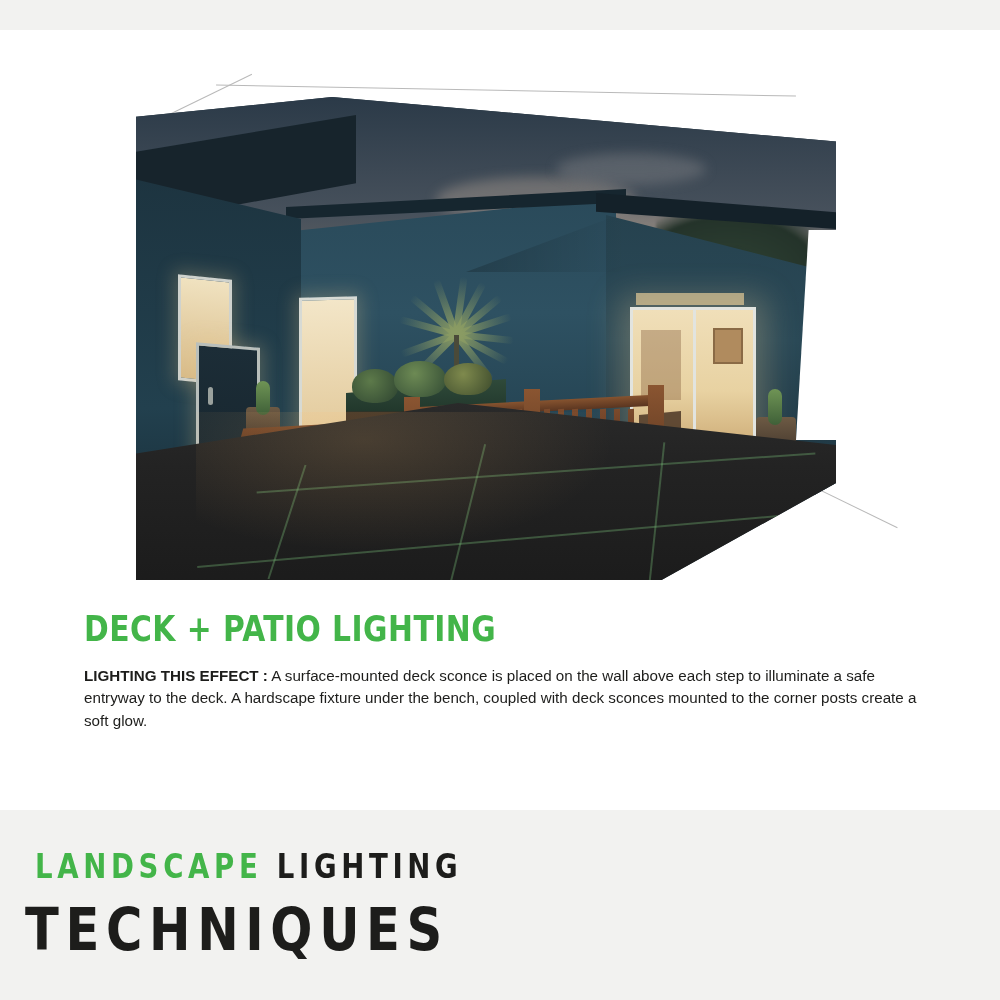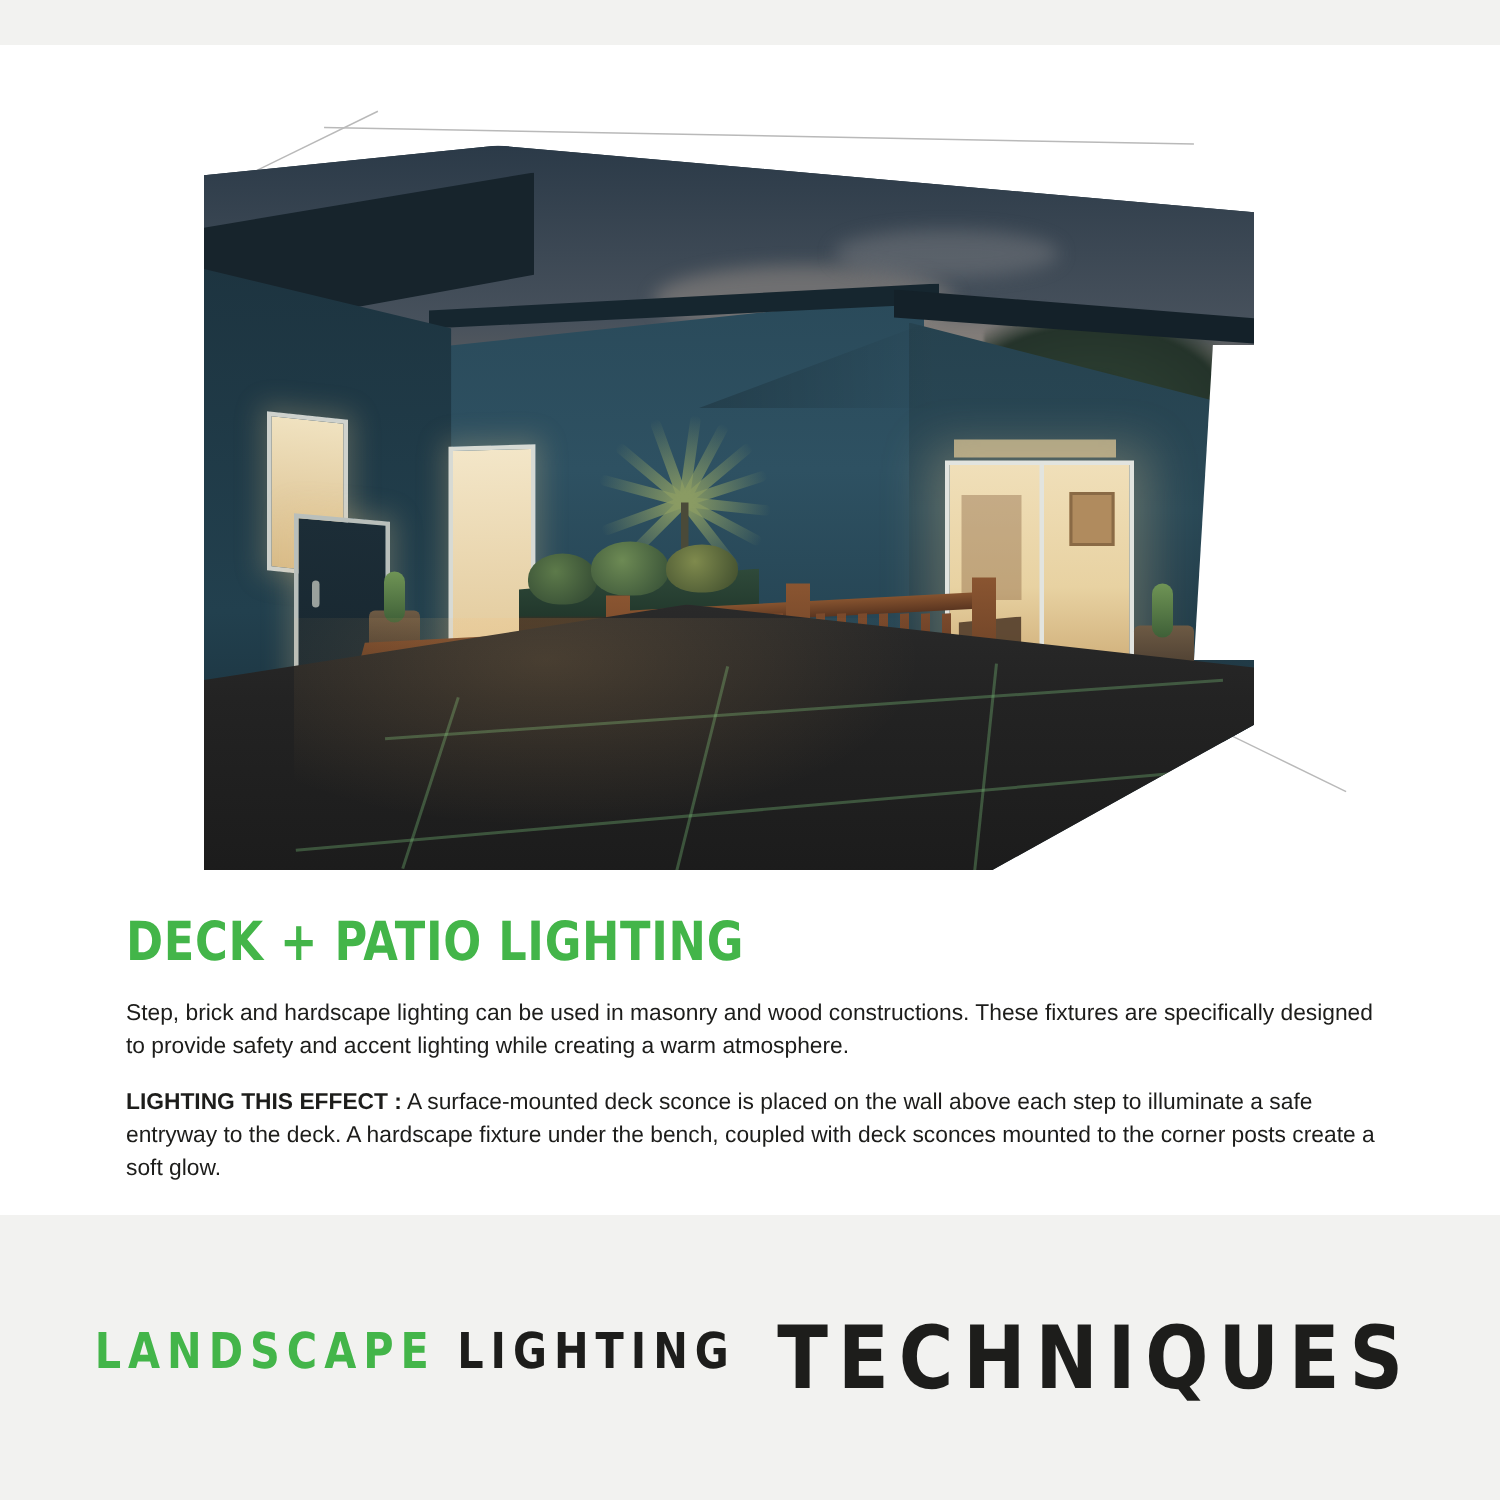--- a/index.html
+++ b/index.html
@@ -362,22 +362,21 @@
 
   
   .footer {
     position: absolute;
     left: 0;
     top: 810px;
     width: 1000px;
     height: 190px;
     background: #f2f2f0;
     display: flex;
-    flex-direction: row;
-    align-items: center;
+    flex-direction: column;
     justify-content: center;
   }
   .footer-line1 {
     font-family: "DejaVu Sans Condensed", "Liberation Sans Narrow", "Liberation Sans", sans-serif;
     font-weight: bold;
     font-size: 33px;
     letter-spacing: 5px;
     margin-bottom: 10px;
     transform: scaleX(0.93);
   }
@@ -517,21 +516,20 @@
         <div class="paver-line pl5"></div>
         <div class="ground-wash"></div>
       </div>
 
       <div class="corner-wedge" style="left:660px; top:160px; width:70px; height:210px; clip-path:polygon(18% 0%, 100% 0%, 100% 100%, 0% 100%);"></div>
       <div class="corner-wedge" style="left:0px; top:510px; width:740px; height:30px;"></div>
     </div>
 
     <div class="text-block">
       <h1 class="heading">DECK + PATIO LIGHTING</h1>
-      <p class="para">Step, brick and hardscape lighting can be used in masonry and wood constructions. These fixtures are specifically designed to provide safety and accent lighting while creating a warm atmosphere.</p>
       <p class="para"><b>LIGHTING THIS EFFECT :</b><span> A surface-mounted deck sconce is placed on the wall above each step to illuminate a safe entryway to the deck. A hardscape fixture under the bench, coupled with deck sconces mounted to the corner posts create a soft glow.</span></p>
     </div>
   </div>
 
   <div class="footer">
     <div class="footer-line1">
       <span class="green">LANDSCAPE</span>
       <span class="dark">LIGHTING</span>
     </div>
     <div class="footer-line2">TECHNIQUES</div>

